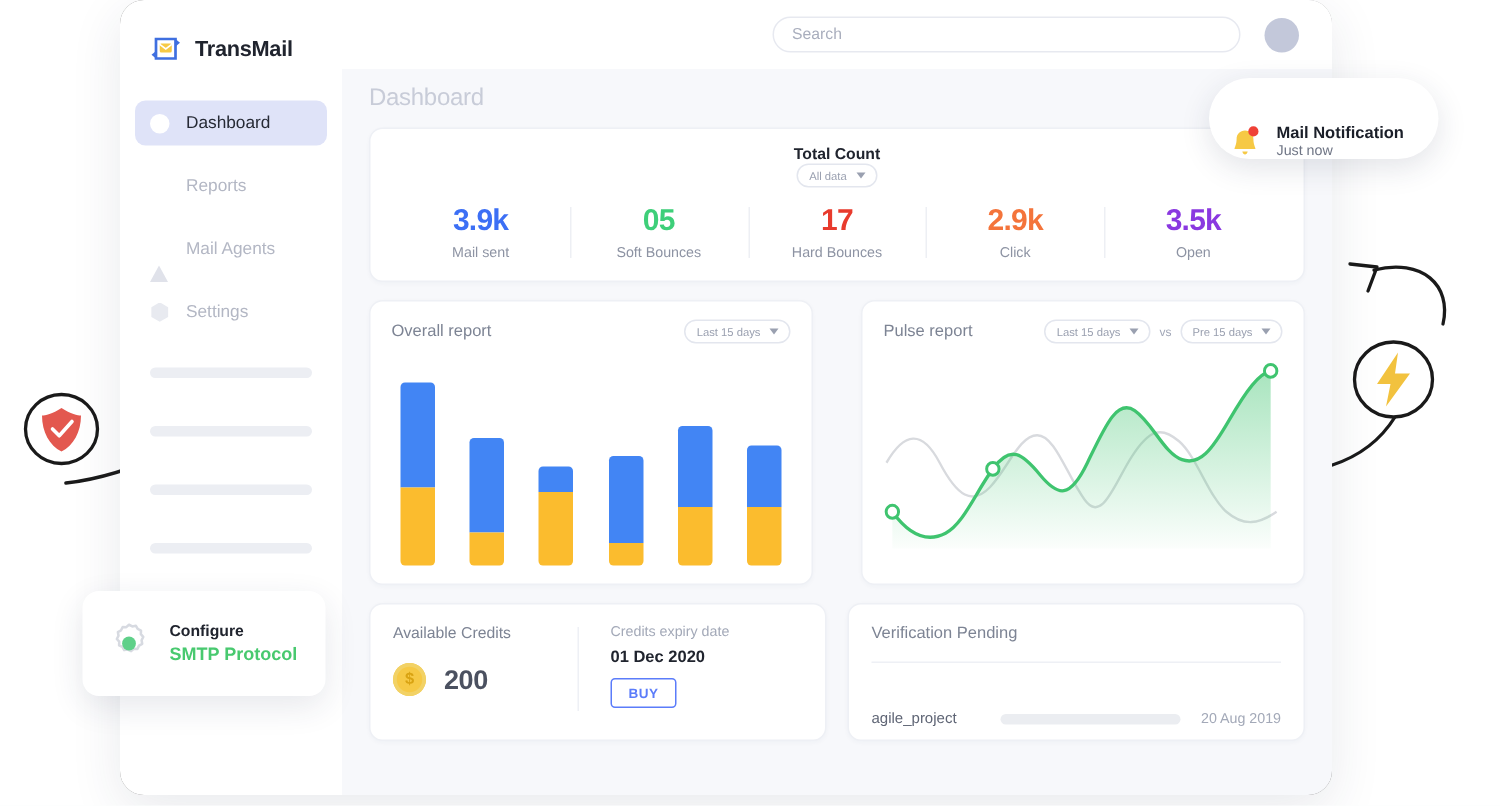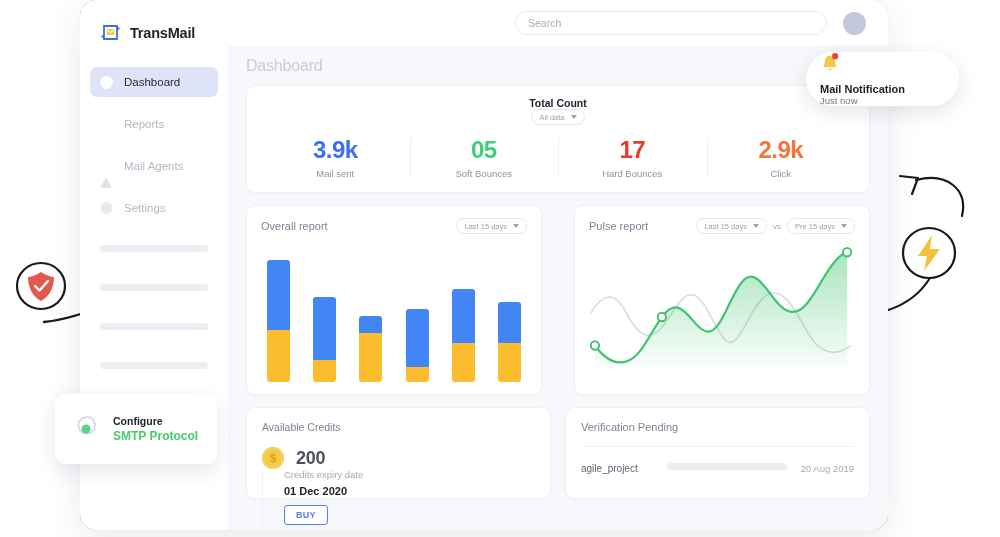--- a/index.html
+++ b/index.html
@@ -83,21 +83,21 @@
     display: inline-flex; align-items: center; gap: 6px;
     border: 1px solid #e3e6ee; border-radius: 11px;
     height: 16px; padding: 0 7px; font-size: 7.5px; color: #9aa0b0;
     background: #fff; white-space: nowrap;
   }
   .caret { width:0;height:0;border-left:3px solid transparent;border-right:3px solid transparent;border-top:4px solid #9aa0b0; }
 
   .stats { display: flex; margin-top: 11px; }
   .stat { flex: 1 1 0; text-align: center; position: relative; }
   .stat + .stat::before { content:""; position:absolute; left:0; top:2px; bottom:2px; width:1px; background:#edeff4; }
-  .stat-val { font-size: 24px; font-weight: bold; letter-spacing: -.5px; }
+  .stat-val { font-size: 20px; font-weight: bold; letter-spacing: -.5px; }
   .stat-lab { font-size: 9.5px; color: #8d93a3; margin-top: 4px; }
 
   
   .row { display: flex; gap: 32px; margin-top: 12px; }
   .chart-card { flex: 1 1 0; height: 190px; padding: 12px 14px; display: flex; flex-direction: column; }
   .chart-head { display: flex; align-items: center; justify-content: space-between; }
   .chart-title { font-size: 11px; color: #7d8494; }
   .pill-group { display:flex; align-items:center; gap:6px; }
   .vs { font-size: 8px; color: #a2a8b8; }
   .chart-body { flex: 1 1 auto; position: relative; margin-top: 6px; }
@@ -105,45 +105,45 @@
   
   .bars { position:absolute; left:6px; right:6px; bottom:0; top:6px; display:flex; align-items:flex-end; justify-content:space-between; }
   .bar { width: 23px; display:flex; flex-direction:column; justify-content:flex-end; }
   .bar .seg-top { background:#4285f4; border-radius:3px 3px 0 0; }
   .bar .seg-bot { background:#fbbc2e; border-radius:0 0 3px 3px; }
 
   
   .row2 { display: flex; gap: 14px; margin-top: 12px; }
   .bcard { flex: 1 1 0; height: 92px; padding: 13px 15px; }
 
-  .credits-inner { display:flex; height:100%;flex-direction:column; }
+  .credits-inner { display:flex; height:100%; }
   .credits-left { flex:1 1 auto; }
   .credits-right { flex:0 0 150px; padding-left:22px; position:relative; }
   .credits-right::before { content:""; position:absolute; left:0; top:2px; bottom:6px; width:1px; background:#eef0f5; }
   .c-label { font-size: 10.5px; color: #7d8494; }
   .coin-row { display:flex; align-items:center; gap:12px; margin-top:14px; }
   .coin { width:22px;height:22px;border-radius:50%;background:#f6c945;display:flex;align-items:center;justify-content:center;font-size:11px;font-weight:bold;color:#d9a312; box-shadow: inset 0 0 0 2.5px #f2d266; }
   .coin-val { font-size: 18px; font-weight: bold; color: #4b5160; letter-spacing:-.3px; }
   .c-sub { font-size: 9.5px; color: #a3a9b8; }
   .c-date { font-size: 11px; font-weight: bold; color: #20242e; margin-top: 5px; }
   .buy-btn { margin-top: 8px; display:inline-block; border:1px solid #5b7cfa; color:#5b7cfa; border-radius:3px; font-size:9px; font-weight:bold; padding:4px 11px; background:#fff; cursor:pointer; letter-spacing:.3px; }
 
   .v-title { font-size: 11px; color: #7d8494; }
   .v-divider { height:1px; background:#eef0f5; margin: 13px 0 0 0; }
-  .v-row { display:flex; align-items:flex-start; margin-top: 16px; }
+  .v-row { display:flex; align-items:center; margin-top: 32px; }
   .v-name { font-size: 10px; color: #5f6575; flex: 0 0 72px; }
   .pbar { flex: 1 1 auto; height: 7px; border-radius: 4px; background:#ebedf1; margin: 0 14px; overflow:hidden; }
   .pfill { height:100%; border-radius:4px; background:#56c878; }
   .v-date { font-size: 9.5px; color: #a3a9b8; flex: 0 0 auto; }
 
   
   .notif {
     position: absolute; left: 806px; top: 52px; width: 153px; height: 54px;
     background:#fff; border-radius: 27px; box-shadow: 0 6px 20px rgba(35,45,80,.13);
-    display:flex; align-items:flex-start; gap:10px; padding: 0 14px; flex-direction: column;
+    display:flex; align-items:flex-end; gap:10px; padding: 0 14px;
   }
   .notif-title { font-size: 11px; font-weight: bold; color:#1b1f29; }
   .notif-sub { font-size: 9.5px; color:#6f7policy; }
   .notif-sub { color:#6f7585; }
 
   .smtp {
     position:absolute; left:55px; top:394px; width:162px; height:70px;
     background:#fff; border-radius:11px; box-shadow:0 7px 22px rgba(35,45,80,.11);
     display:flex; align-items:center; gap:12px; padding: 0 16px;
   }
@@ -256,20 +256,24 @@
               <div class="stat-val" style="color:#3ecf79">05</div>
               <div class="stat-lab">Soft Bounces</div>
             </div>
             <div class="stat">
               <div class="stat-val" style="color:#e83b2d">17</div>
               <div class="stat-lab">Hard Bounces</div>
             </div>
             <div class="stat">
               <div class="stat-val" style="color:#f4743b">2.9k</div>
               <div class="stat-lab">Click</div>
+            </div>
+            <div class="stat">
+              <div class="stat-val" style="color:#8a38e0">3.5k</div>
+              <div class="stat-lab">Open</div>
             </div>
           </div>
         </div>
 
         <div class="row">
 
           <div class="card chart-card">
             <div class="chart-head">
               <div class="chart-title">Overall report</div>
               <div class="pill">

